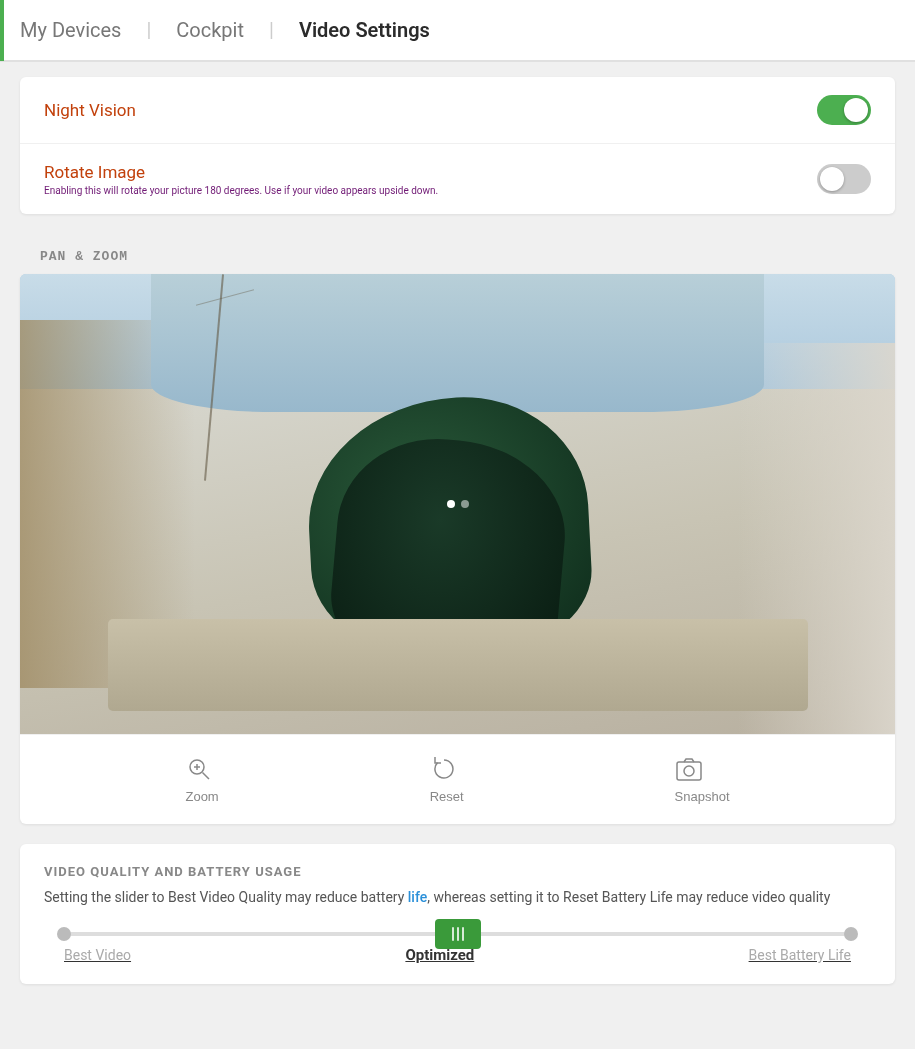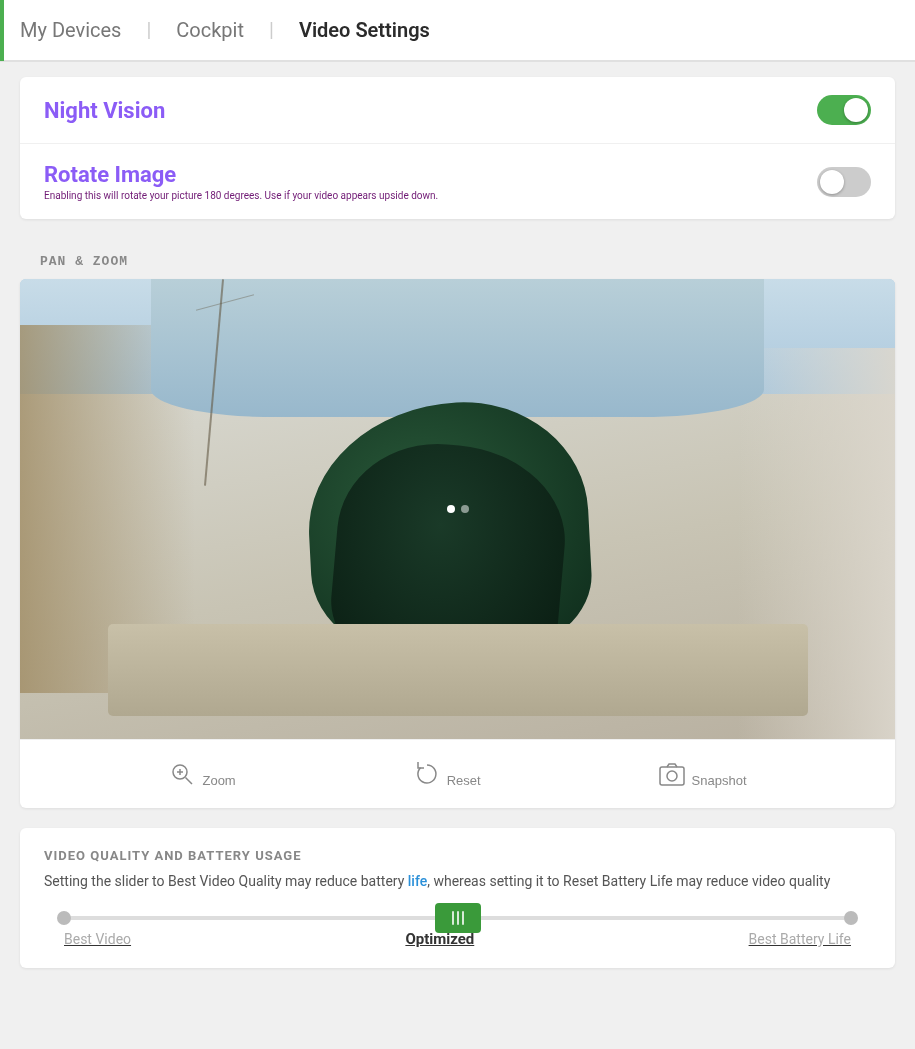--- a/index.html
+++ b/index.html
@@ -54,23 +54,23 @@
     .setting-row {
       display: flex;
       align-items: center;
       justify-content: space-between;
       padding: 18px 24px;
       border-bottom: 1px solid #f0f0f0;
     }
     .setting-row:last-child { border-bottom: none; }
 
     .setting-label {
-      font-size: 22px;
-      font-weight: 700;
-      color: #8b5cf6;
+      font-size: 17px;
+      font-weight: 400;
+      color: #c2410c;
     }
     .setting-sublabel {
       font-size: 10px;
       color: #701a75;
       margin-top: 3px;
     }
 
     
     .toggle {
       position: relative;
@@ -167,22 +167,22 @@
 
     
     .camera-controls {
       display: flex;
       justify-content: space-around;
       padding: 16px 60px;
       border-top: 1px solid #f0f0f0;
     }
     .ctrl-btn {
       display: flex;
-      flex-direction: row;
-      align-items: flex-end;
+      flex-direction: column;
+      align-items: flex-start;
       gap: 6px;
       cursor: pointer;
       color: #888;
       background: none;
       border: none;
       padding: 4px 20px;
     }
     .ctrl-icon {
       width: 28px;
       height: 28px;

